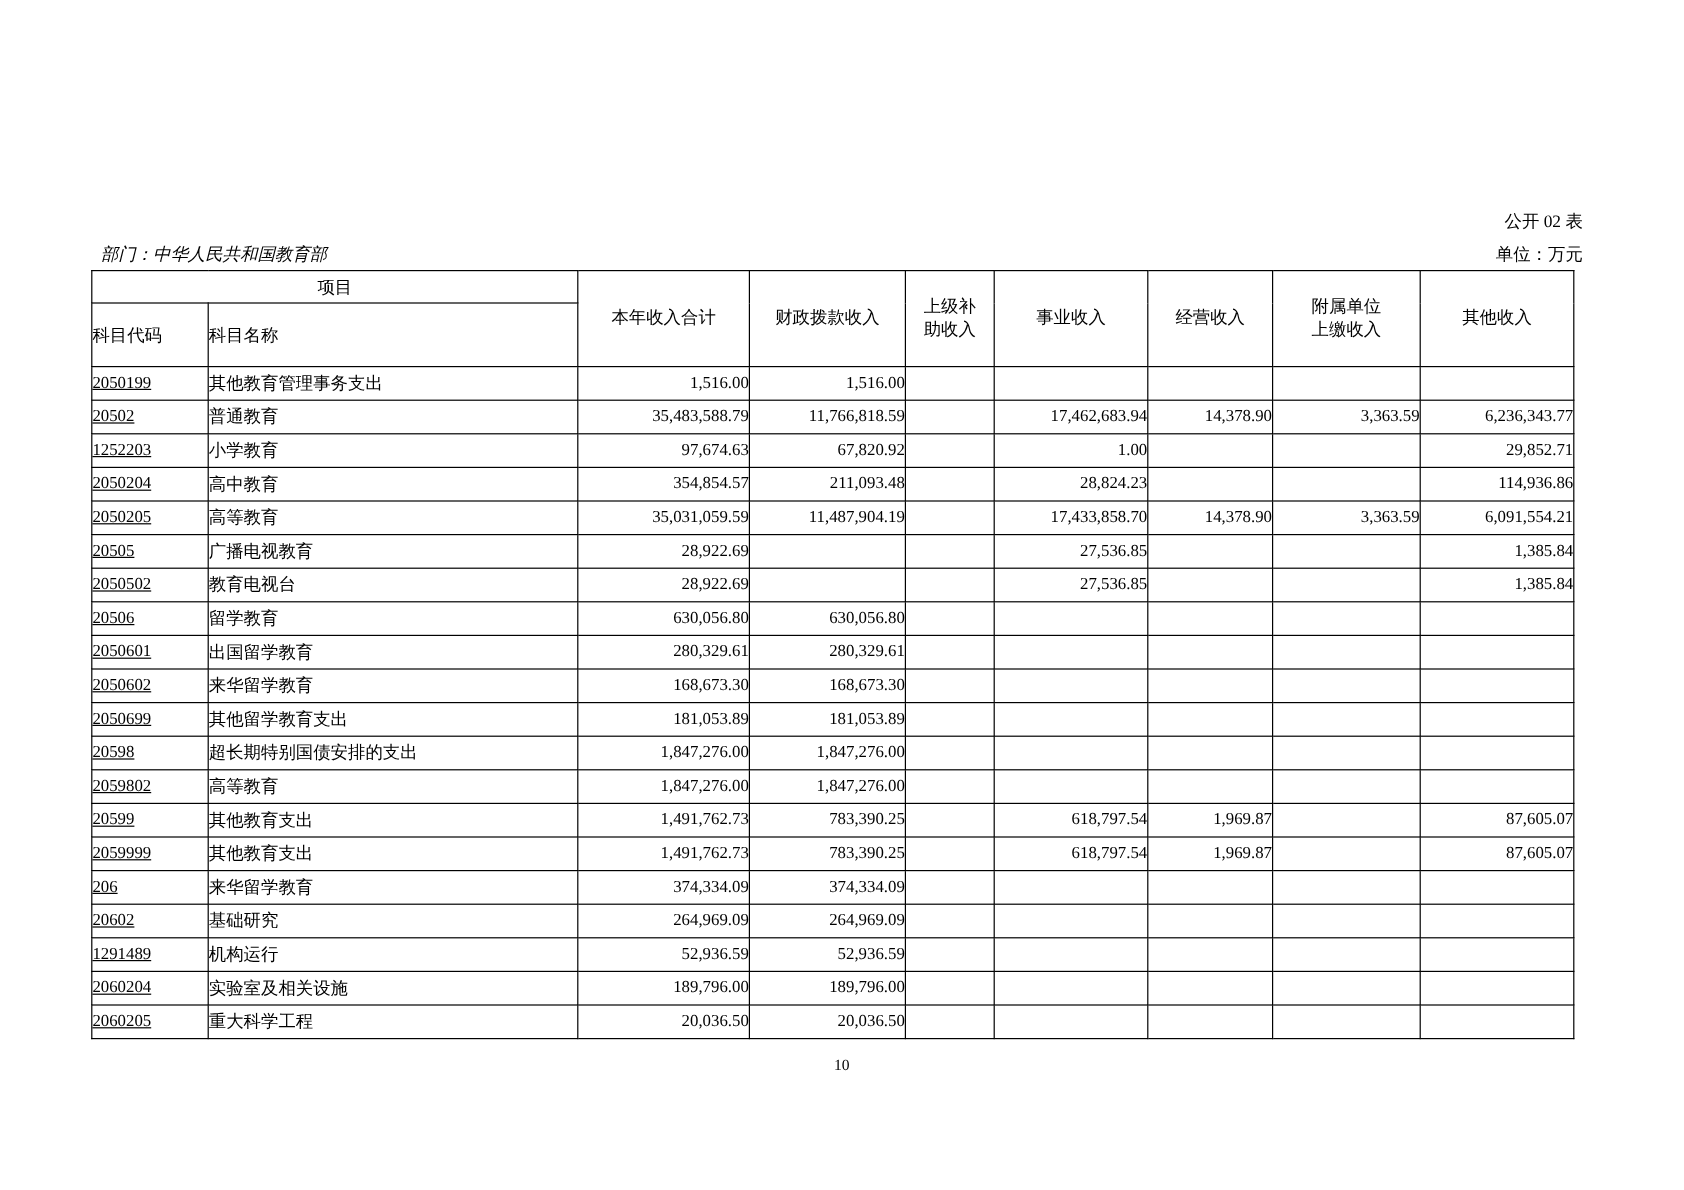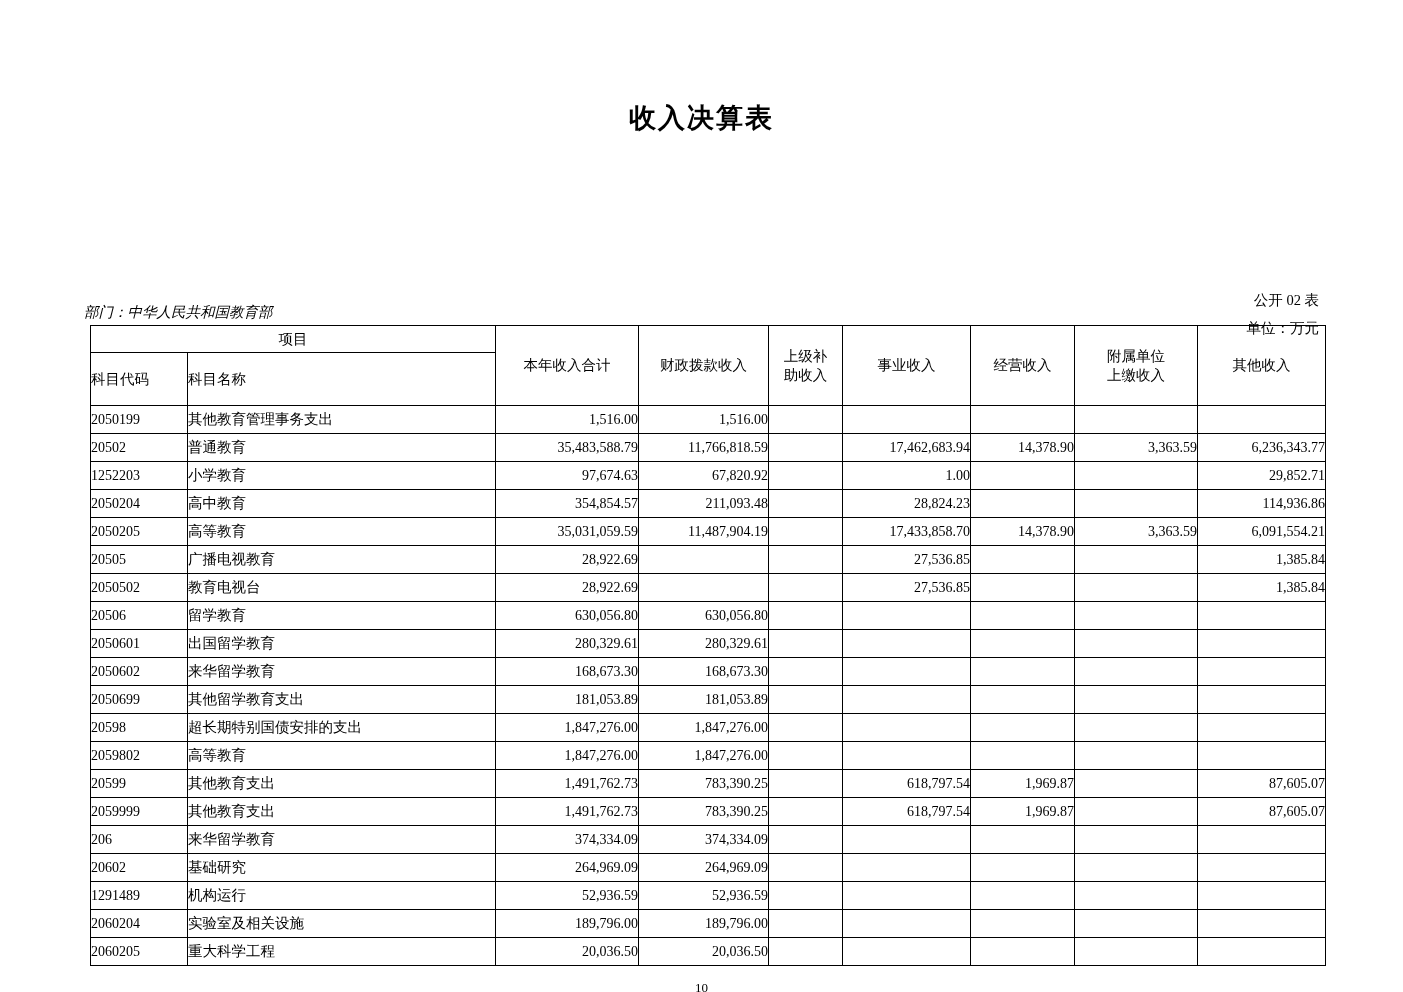--- a/index.html
+++ b/index.html
@@ -39,25 +39,25 @@
   .meta-row.second { top: 203px; }
   .meta-left {
     position: absolute;
     left: 0;
     top: 0;
     font-style: italic;
   }
   .meta-right {
     position: absolute;
     right: 0;
-    top: 16px;
+    top: 0;
   }
   table.fin {
     position: absolute;
-    left: 90px;
+    left: 76px;
     top: 225px;
     border-collapse: collapse;
     table-layout: fixed;
     width: 1235px;
     font-size: 14px;
   }
   table.fin td, table.fin th {
     border: 1px solid #000000;
     padding: 0;
     font-weight: normal;
@@ -79,20 +79,21 @@
   }
   .hdr-sub {
     height: 52px;
     font-size: 14.5px;
   }
   td.code {
     padding-left: 10px;
     height: 27px;
     font-size: 14px;
     font-family: "Liberation Serif", serif;
+    text-decoration: underline;
   }
   td.name {
     height: 27px;
     font-size: 14.5px;
   }
   td.num {
     text-align: right;
     padding-right: 8px;
     height: 27px;
     font-size: 14px;
@@ -109,21 +110,20 @@
     text-align: center;
     font-size: 13px;
     font-family: "Liberation Serif", serif;
   }
 </style>
 </head>
 <body>
 
 <div class="page">
 
-  <div class="title">收入决算表</div>
 
   <div class="meta-row first">
     <span class="meta-right">公开 02 表</span>
   </div>
 
   <div class="meta-row second">
     <span class="meta-left">部门：中华人民共和国教育部</span>
     <span class="meta-right">单位：万元</span>
   </div>
 

